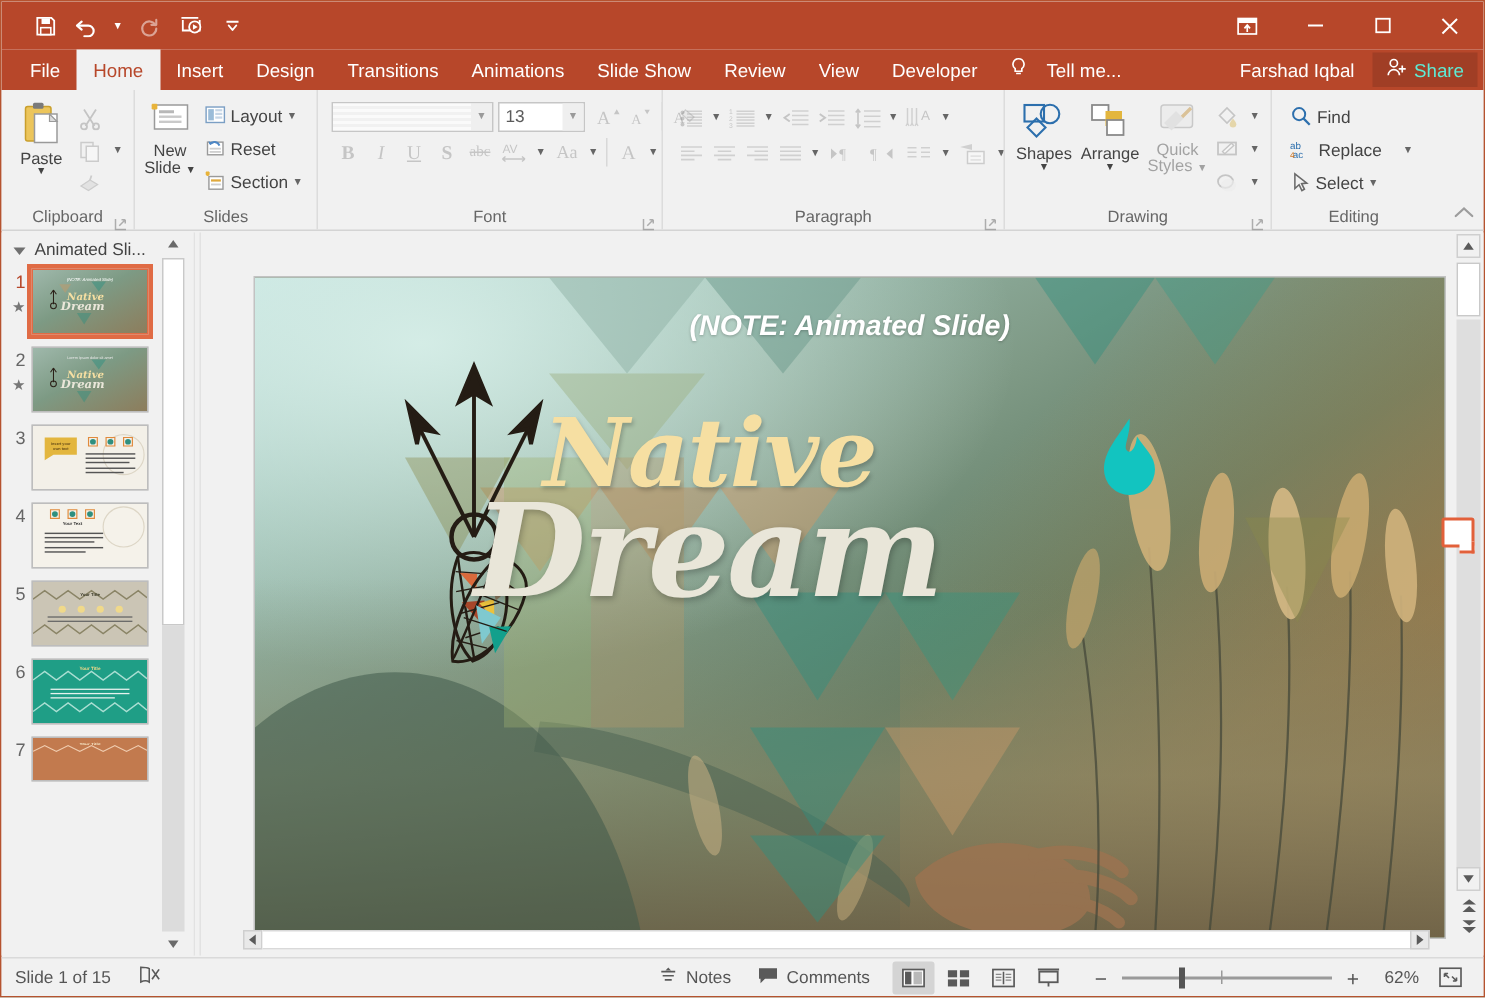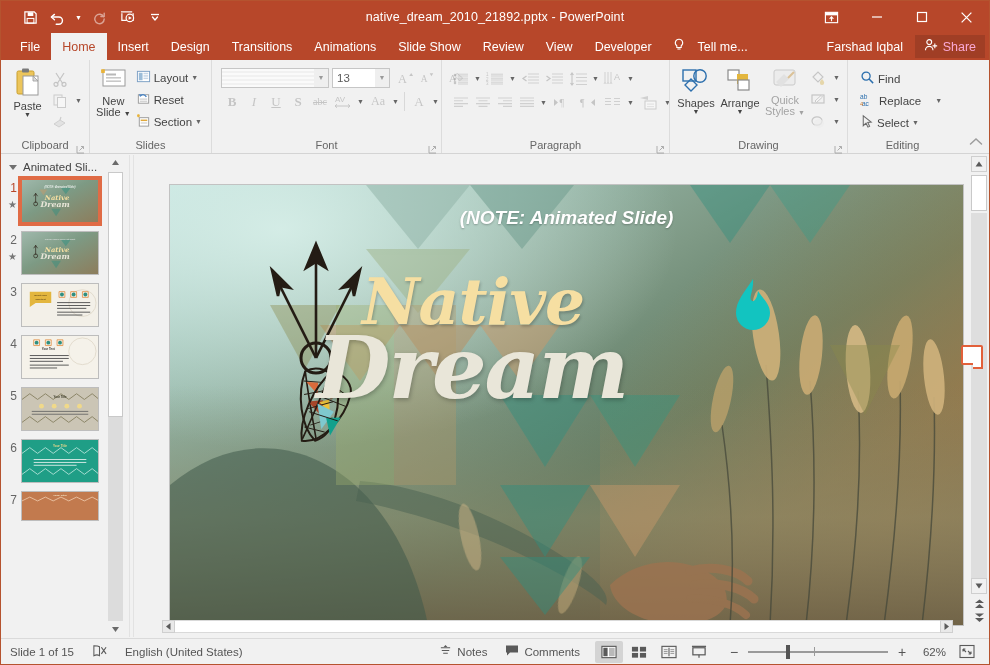--- a/index.html
+++ b/index.html
@@ -43,21 +43,21 @@
     display:flex;align-items:center;gap:13px;color:#fff;font-size:12.5px;
     padding:0 10px; height:27px; cursor:pointer;
   }
   .userbox{
     position:absolute; right:78px; top:0; height:27px; display:flex;align-items:center;
     color:#fff;font-size:12.5px; padding:0 8px; cursor:pointer; white-space:nowrap;
   }
   .sharebtn{
     position:absolute; right:4px; top:2px; height:23px;
     display:flex;align-items:center;gap:5px; padding:0 9px;
-    background:#a03e25; color:#f9a8d4;font-size:12.5px; cursor:pointer;
+    background:#a03e25; color:#5eead4;font-size:12.5px; cursor:pointer;
   }
 
   
   .ribbon{
     height:94px; background:#f1f1f1; border-bottom:1px solid #d4d4d4;
     display:flex; position:relative; align-items:stretch;
   }
   .rgroup{ position:relative; display:flex; flex-direction:column; padding:3px 0 0 0; }
   .rgroup + .rgroup{ border-left:1px solid #dcdcdc; }
   .rgroup-body{ flex:1; display:flex; align-items:flex-start; padding:2px 5px 0 5px; }
@@ -230,21 +230,20 @@
             <path d="M10.2 6.6 L13.6 8.5 L10.2 10.4 Z" fill="#fff"></path>
           </svg>
       </div>
       <div class="qat-btn">
         <svg width="12" height="12" viewBox="0 0 12 12">
             <path d="M2 3.5 H10" stroke="#fff" stroke-width="1.3"></path>
             <path d="M3.5 6 L6 9 L8.5 6" fill="none" stroke="#fff" stroke-width="1.3" stroke-linecap="round" stroke-linejoin="round"></path>
           </svg>
       </div>
     </div>
-    <div class="win-title">native_dream_2010_21892.pptx - PowerPoint</div>
     <div class="wincontrols">
       <div class="wc">
         <svg width="15" height="15" viewBox="0 0 16 16">
             <rect x="1.5" y="2.5" width="13" height="11" fill="none" stroke="#fff" stroke-width="1.2"></rect>
             <rect x="1.5" y="2.5" width="13" height="3.2" fill="#fff"></rect>
             <path d="M8 12 V7.5 M6 9.5 L8 7.2 L10 9.5" stroke="#fff" stroke-width="1.2" fill="none"></path>
           </svg>
       </div>
       <div class="wc">
         <svg width="12" height="12" viewBox="0 0 12 12">
@@ -1078,23 +1077,20 @@
       <span>Slide 1 of 15</span>
     </div>
     <div class="st-item">
       <span>
         <svg width="15" height="14" viewBox="0 0 16 14">
             <path d="M2 1.5 V12 C4 11 6.5 11 8 12 V2.5 C6.5 1.5 4 1.5 2 1.5 Z" fill="none" stroke="#5a5a5a" stroke-width="1.1"></path>
             <path d="M10 3 L15 10 M15 3 L10 10" stroke="#5a5a5a" stroke-width="1.2"></path>
           </svg>
       </span>
     </div>
-    <div class="st-item">
-      <span>English (United States)</span>
-    </div>
     <div class="spacer"></div>
     <div class="st-item">
       <span>
         <svg width="13" height="13" viewBox="0 0 14 14">
             <path d="M2 4 H12 M3 7 H11 M4.5 10 H9.5" stroke="#5a5a5a" stroke-width="1.2"></path>
             <path d="M7 1 L9 3.2 H5 Z" fill="#5a5a5a"></path>
           </svg>
       </span>
       <span>Notes</span>
     </div>

